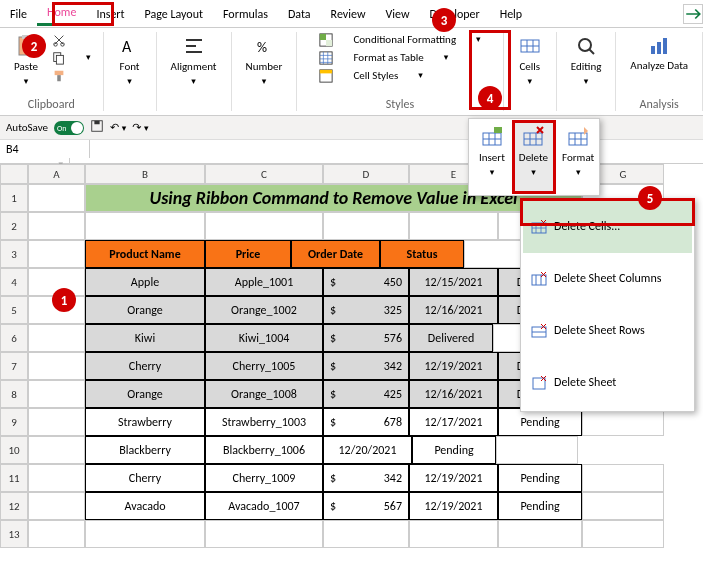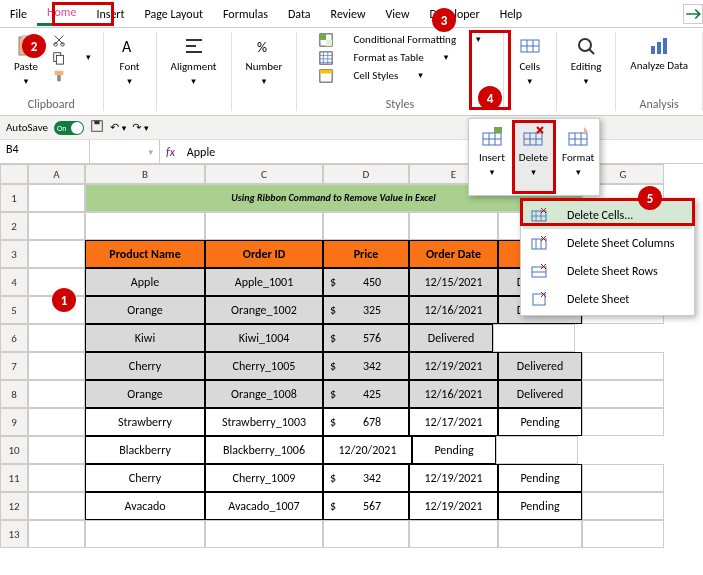--- a/index.html
+++ b/index.html
@@ -12,48 +12,48 @@
 .group-label { color:#666; font-size:12px; margin-top:auto; }
 .group-row { display:flex; gap:4px; align-items:flex-start; flex:1; }
 .bigbtn { display:flex; flex-direction:column; align-items:center; gap:2px; padding:2px 6px; font-size:11px; cursor:pointer; }
 .bigbtn svg { width:24px; height:24px; }
 .smallbtn { display:flex; align-items:flex-start; gap:20px; font-size:11px; padding:1px 4px; cursor:pointer; }
 .smallbtn svg { width:14px; height:14px; }
 .stack { display:flex; flex-direction:column; gap:2px; }
 .autosave-bar { display:flex; align-items:center; gap:6px; background:#f3f2f1; padding:2px 6px; height:24px; border-bottom:1px solid #ddd; font-size:11px; }
 .toggle { background:#107C41; border-radius:8px; width:30px; height:14px; position:relative; display:inline-flex; align-items:center; color:#fff; font-size:8px; padding-left:3px; }
 .toggle:after { content:''; position:absolute; right:1px; width:12px; height:12px; background:#fff; border-radius:50%; }
-.namebox-bar { display:flex; height:24px; border-bottom:1px solid #ccc; font-size:12px; }
+.namebox-bar { display:flex; height:24px; border-bottom:1px solid #ccc; font-size:12px;flex-direction:column; }
 .namebox { width:90px; border-right:1px solid #ccc; padding:2px 6px; }
 .fx-area { display:flex; align-items:center; flex:1; }
 .fx-btn { padding:0 6px; color:#701a75; font-style:italic; }
 .fx-input { flex:1; padding:2px 6px; border:none; outline:none; font-size:12px; }
 .sheet { display:flex; font-size:12px; }
 .row-headers { display:flex; flex-direction:column; }
 .col-headers { display:flex; }
 .hdr { background:#f3f2f1; border:1px solid #ccc; text-align:center; font-size:11px; color:#333; }
 .colh { height:20px; line-height:20px; }
 .rowh { width:28px; height:28px; line-height:28px; }
 .corner { width:28px; height:20px; background:#f3f2f1; border:1px solid #ccc; }
 .cells { position:relative; }
 .cell { border:1px solid #ccc; height:28px; line-height:26px; padding:0 6px; overflow:hidden; white-space:nowrap; }
 .cw-A{width:57px}.cw-B{width:120px}.cw-C{width:118px}.cw-D{width:86px}.cw-E{width:89px}.cw-F{width:84px}.cw-G{width:82px}
 .row { display:flex; }
-.title-cell { background:#a9d08e; font-style:italic; font-weight:bold; text-align:center; font-size:10px; }
+.title-cell { background:#a9d08e; font-style:italic; font-weight:bold; text-align:center; font-size:18px; }
 .hdr-cell { background:#f97316; font-weight:bold; text-align:center; border:1.5px solid #000 !important; }
 .data-cell { border:1px solid #000 !important; text-align:center; }
 .sel { background:#d9d9d9; }
-.price-cell { text-align:center; position:relative; padding-left:18px; }
+.price-cell { text-align:right; position:relative; padding-left:18px; }
 .price-cell:before { content:'$'; position:absolute; left:6px; }
 .annot { position:absolute; border:3px solid #d00000; z-index:50; pointer-events:none; }
 .annot-circle { position:absolute; background:#d00000; color:#fff; width:24px; height:24px; border-radius:50%; display:flex; align-items:center; justify-content:center; font-weight:bold; font-size:13px; z-index:60; }
 .dropdown-panel { position:absolute; background:#fff; border:1px solid #ccc; box-shadow:2px 2px 6px rgba(0,0,0,0.3); z-index:40; }
 .cells-panel { top:118px; left:468px; width:132px; height:78px; display:flex; gap:2px; padding:4px; }
 .delete-menu { top:198px; left:520px; width:175px; padding:2px; font-size:12px; }
-.menu-item { display:flex; align-items:center; gap:20px; padding:6px 8px; cursor:pointer; }
+.menu-item { display:flex; align-items:flex-start; gap:7px; padding:18px 8px; cursor:pointer; }
 .menu-item:first-child { background:#d4e8d4; }
 .menu-item svg { width:16px; height:16px; }
 .chev { font-size:9px; }
 .share-btn { margin-left:auto; width:20px; height:20px; border:1px solid #ccc; display:flex; align-items:center; justify-content:center; }
 </style>
 </head>
 <body>
 
 <div class="tabs">
   <div class="tab">File</div>
@@ -278,21 +278,20 @@
           <div class="cell cw-B"></div>
           <div class="cell cw-C"></div>
           <div class="cell cw-D"></div>
           <div class="cell cw-E"></div>
           <div class="cell cw-F"></div>
           <div class="cell cw-G"></div>
         </div>
         <div class="row">
           <div class="cell cw-A"></div>
           <div class="cell cw-B hdr-cell">Product Name</div>
-          <div class="cell cw-C hdr-cell">Order ID</div>
           <div class="cell cw-D hdr-cell">Price</div>
           <div class="cell cw-E hdr-cell">Order Date</div>
           <div class="cell cw-F hdr-cell">Status</div>
           <div class="cell cw-G"></div>
         </div>
         <div class="row">
           <div class="cell cw-A"></div>
           <div class="cell cw-B data-cell sel">Apple</div>
           <div class="cell cw-C data-cell sel">Apple_1001</div>
           <div class="cell cw-D data-cell price-cell sel">450</div>

